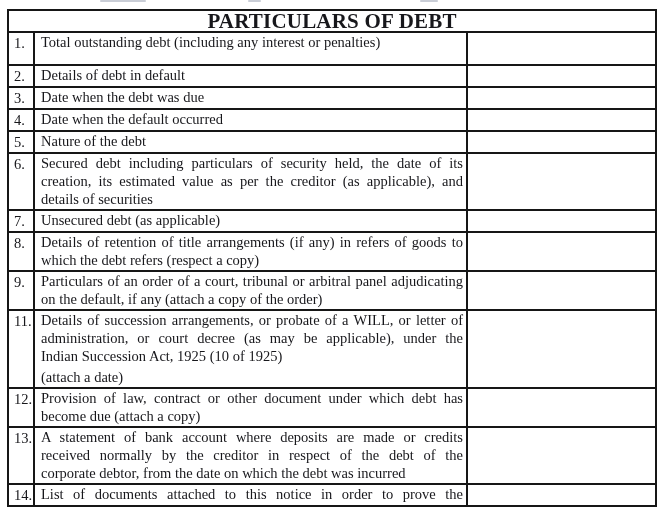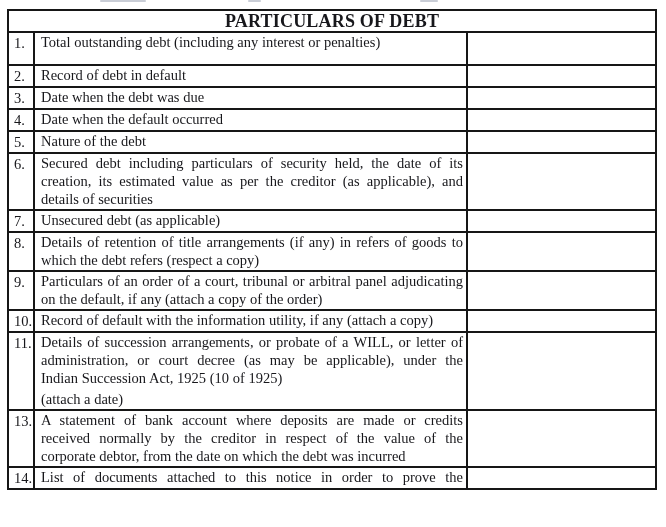--- a/index.html
+++ b/index.html
@@ -30,21 +30,21 @@
     vertical-align: top;
     font-size: 14.5px;
     line-height: 18px;
     font-family: "Liberation Serif", serif;
   }
   .debt-table th.header-cell {
     height: 14px;
     vertical-align: middle;
     text-align: center;
     font-weight: bold;
-    font-size: 18px;
+    font-size: 21px;
     letter-spacing: 0.2px;
     padding: 1px 2px;
     margin-left: 16px;
   }
   td.no-cell   { padding: 1px 1px 1px 5px; }
   td.desc-cell { padding: 0 3px 1px 6px; }
   td.val-cell  { padding: 1px 2px; }
   tbody tr:first-child td { height: 33px; }
   .para .line { text-align: left; }
   .para .line.just {
@@ -80,21 +80,21 @@
           <div class="para">
             <div class="line">Total outstanding debt (including any interest or penalties)</div>
           </div>
         </td>
         <td class="val-cell"></td>
       </tr>
       <tr>
         <td class="no-cell">2.</td>
         <td class="desc-cell">
           <div class="para">
-            <div class="line">Record of debt in default</div>
+            <div class="line">Details of debt in default</div>
           </div>
         </td>
         <td class="val-cell"></td>
       </tr>
       <tr>
         <td class="no-cell">3.</td>
         <td class="desc-cell">
           <div class="para">
             <div class="line">Date when the debt was due</div>
           </div>
@@ -153,48 +153,49 @@
         <td class="no-cell">9.</td>
         <td class="desc-cell">
           <div class="para">
             <div class="line just">Particulars of an order of a court, tribunal or arbitral panel adjudicating</div>
             <div class="line">on the default, if any (attach a copy of the order)</div>
           </div>
         </td>
         <td class="val-cell"></td>
       </tr>
       <tr>
-        <td class="no-cell">10.</td>
-        <td class="desc-cell">
-          <div class="para">
-            <div class="line">Record of default with the information utility, if any (attach a copy)</div>
-          </div>
-        </td>
-        <td class="val-cell"></td>
-      </tr>
-      <tr>
         <td class="no-cell">11.</td>
         <td class="desc-cell">
           <div class="para">
             <div class="line just">Details of succession arrangements, or probate of a WILL, or letter of</div>
             <div class="line just">administration, or court decree (as may be applicable), under the</div>
             <div class="line">Indian Succession Act, 1925 (10 of 1925)</div>
           </div>
           <div class="para">
             <div class="line">(attach a date)</div>
           </div>
         </td>
         <td class="val-cell"></td>
       </tr>
       <tr>
+        <td class="no-cell">12.</td>
+        <td class="desc-cell">
+          <div class="para">
+            <div class="line just">Provision of law, contract or other document under which debt has</div>
+            <div class="line">become due (attach a copy)</div>
+          </div>
+        </td>
+        <td class="val-cell"></td>
+      </tr>
+      <tr>
         <td class="no-cell">13.</td>
         <td class="desc-cell">
           <div class="para">
             <div class="line just">A statement of bank account where deposits are made or credits</div>
-            <div class="line just">received normally by the creditor in respect of the value of the</div>
+            <div class="line just">received normally by the creditor in respect of the debt of the</div>
             <div class="line">corporate debtor, from the date on which the debt was incurred</div>
           </div>
         </td>
         <td class="val-cell"></td>
       </tr>
       <tr>
         <td class="no-cell">14.</td>
         <td class="desc-cell">
           <div class="para">
             <div class="line just">List of documents attached to this notice in order to prove the</div>

